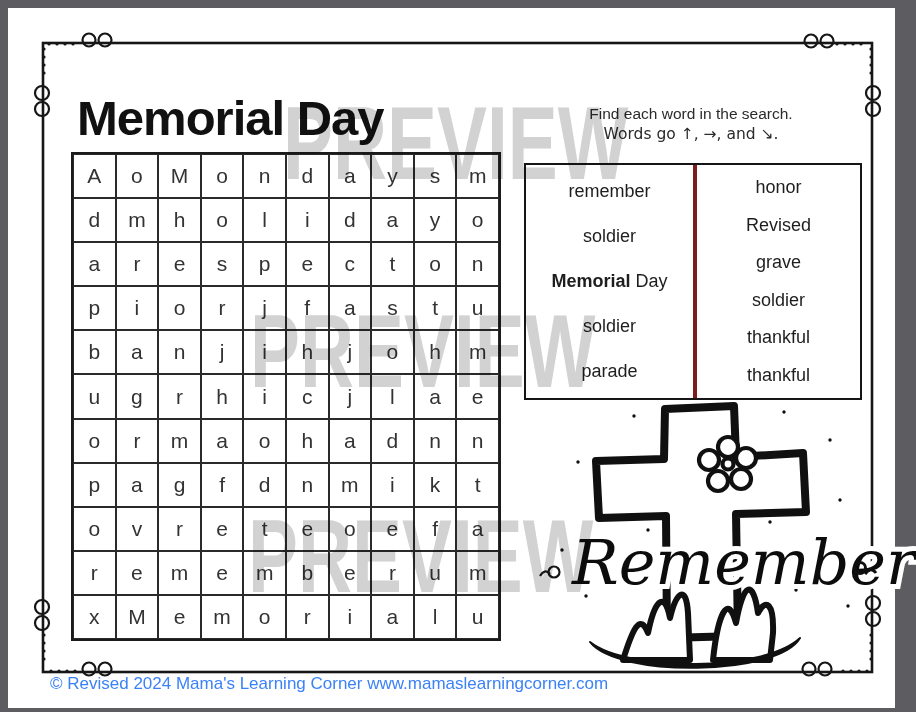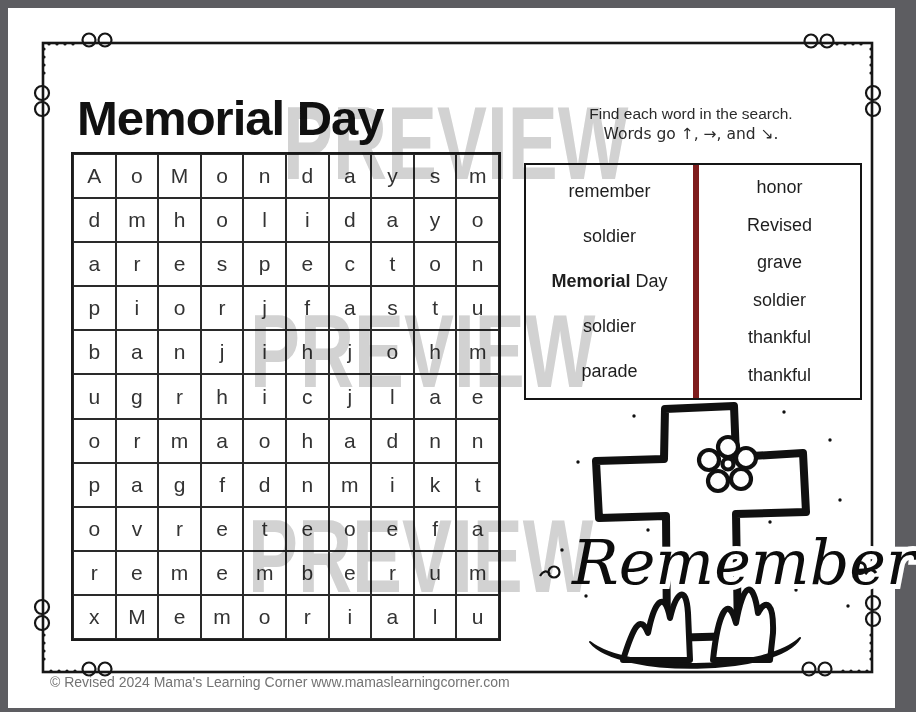--- a/index.html
+++ b/index.html
@@ -40,40 +40,40 @@
     position:absolute;left:516px;top:95px;width:334px;
     text-align:center;font-size:15.5px;line-height:21px;color:#2b2b2b;
   }
   
   #wordbox{
     position:absolute;left:516px;top:155px;width:334px;height:233px;
     border:2px solid #151515;display:grid;grid-template-columns:1fr 1fr;
     background:transparent;
   }
   .wl-col{display:flex;flex-direction:column;justify-content:space-around;align-items:center;padding:4px 2px;}
-  .wl-col.right{border-left:6px solid #7f1d1d;}
+  .wl-col.right{border-left:4px solid #7f1d1d;}
   .wl-row{font-size:18px;color:#1e1e1e;white-space:nowrap;}
   .wl-row .u{font-weight:bold;text-decoration-thickness:2px;text-underline-offset:3px;}
   
   #cross{position:absolute;left:530px;top:392px;overflow:visible;}
   
   .wm{
     position:absolute;font-size:104px;font-weight:bold;line-height:1;
     color:#d2d2d2;letter-spacing:0;
     transform:scaleX(0.72);transform-origin:left top;
     mix-blend-mode:multiply;pointer-events:none;white-space:nowrap;
     font-family:"Liberation Sans", sans-serif;
   }
   #wm1{left:275px;top:83px;}
   #wm2{left:242px;top:291px;}
   #wm3{left:240px;top:496px;}
   
   #footer{
     position:absolute;left:42px;top:666px;
-    font-size:14px;color:#737373;
+    font-size:17px;color:#3b82f6;
   }
   .arrows{font-family:"DejaVu Sans", sans-serif;}
 </style>
 </head>
 <body>
 
 <div id="canvas">
   <div id="page">
 
     <svg id="border-deco" width="829" height="629" viewBox="0 0 829 629">

